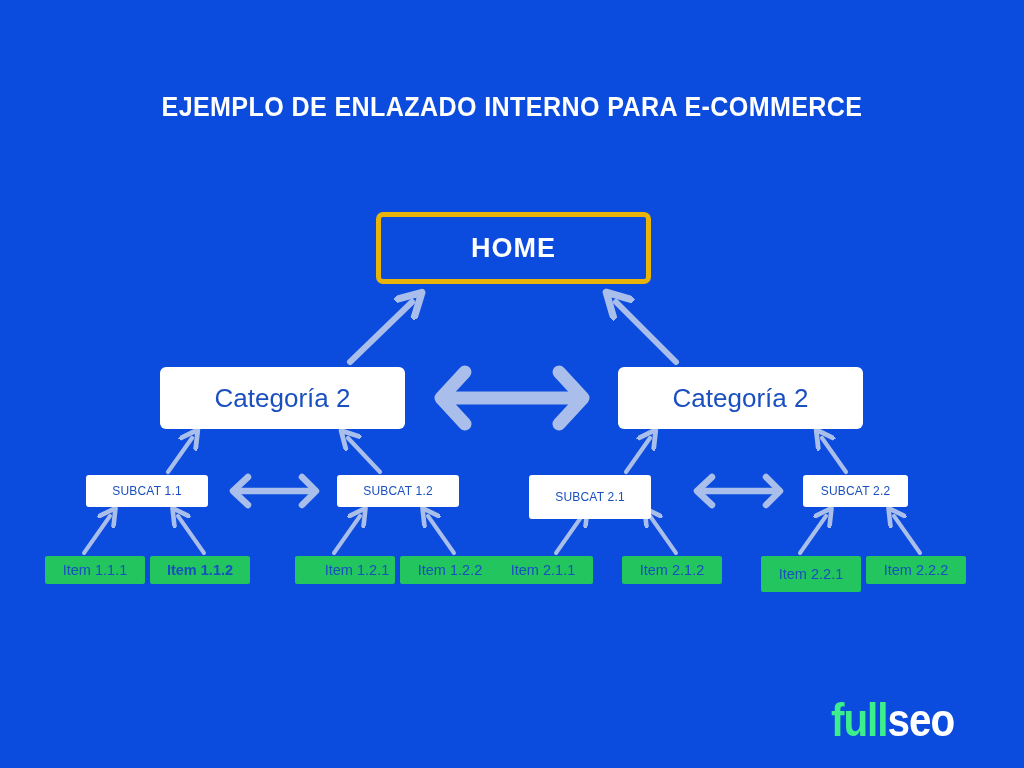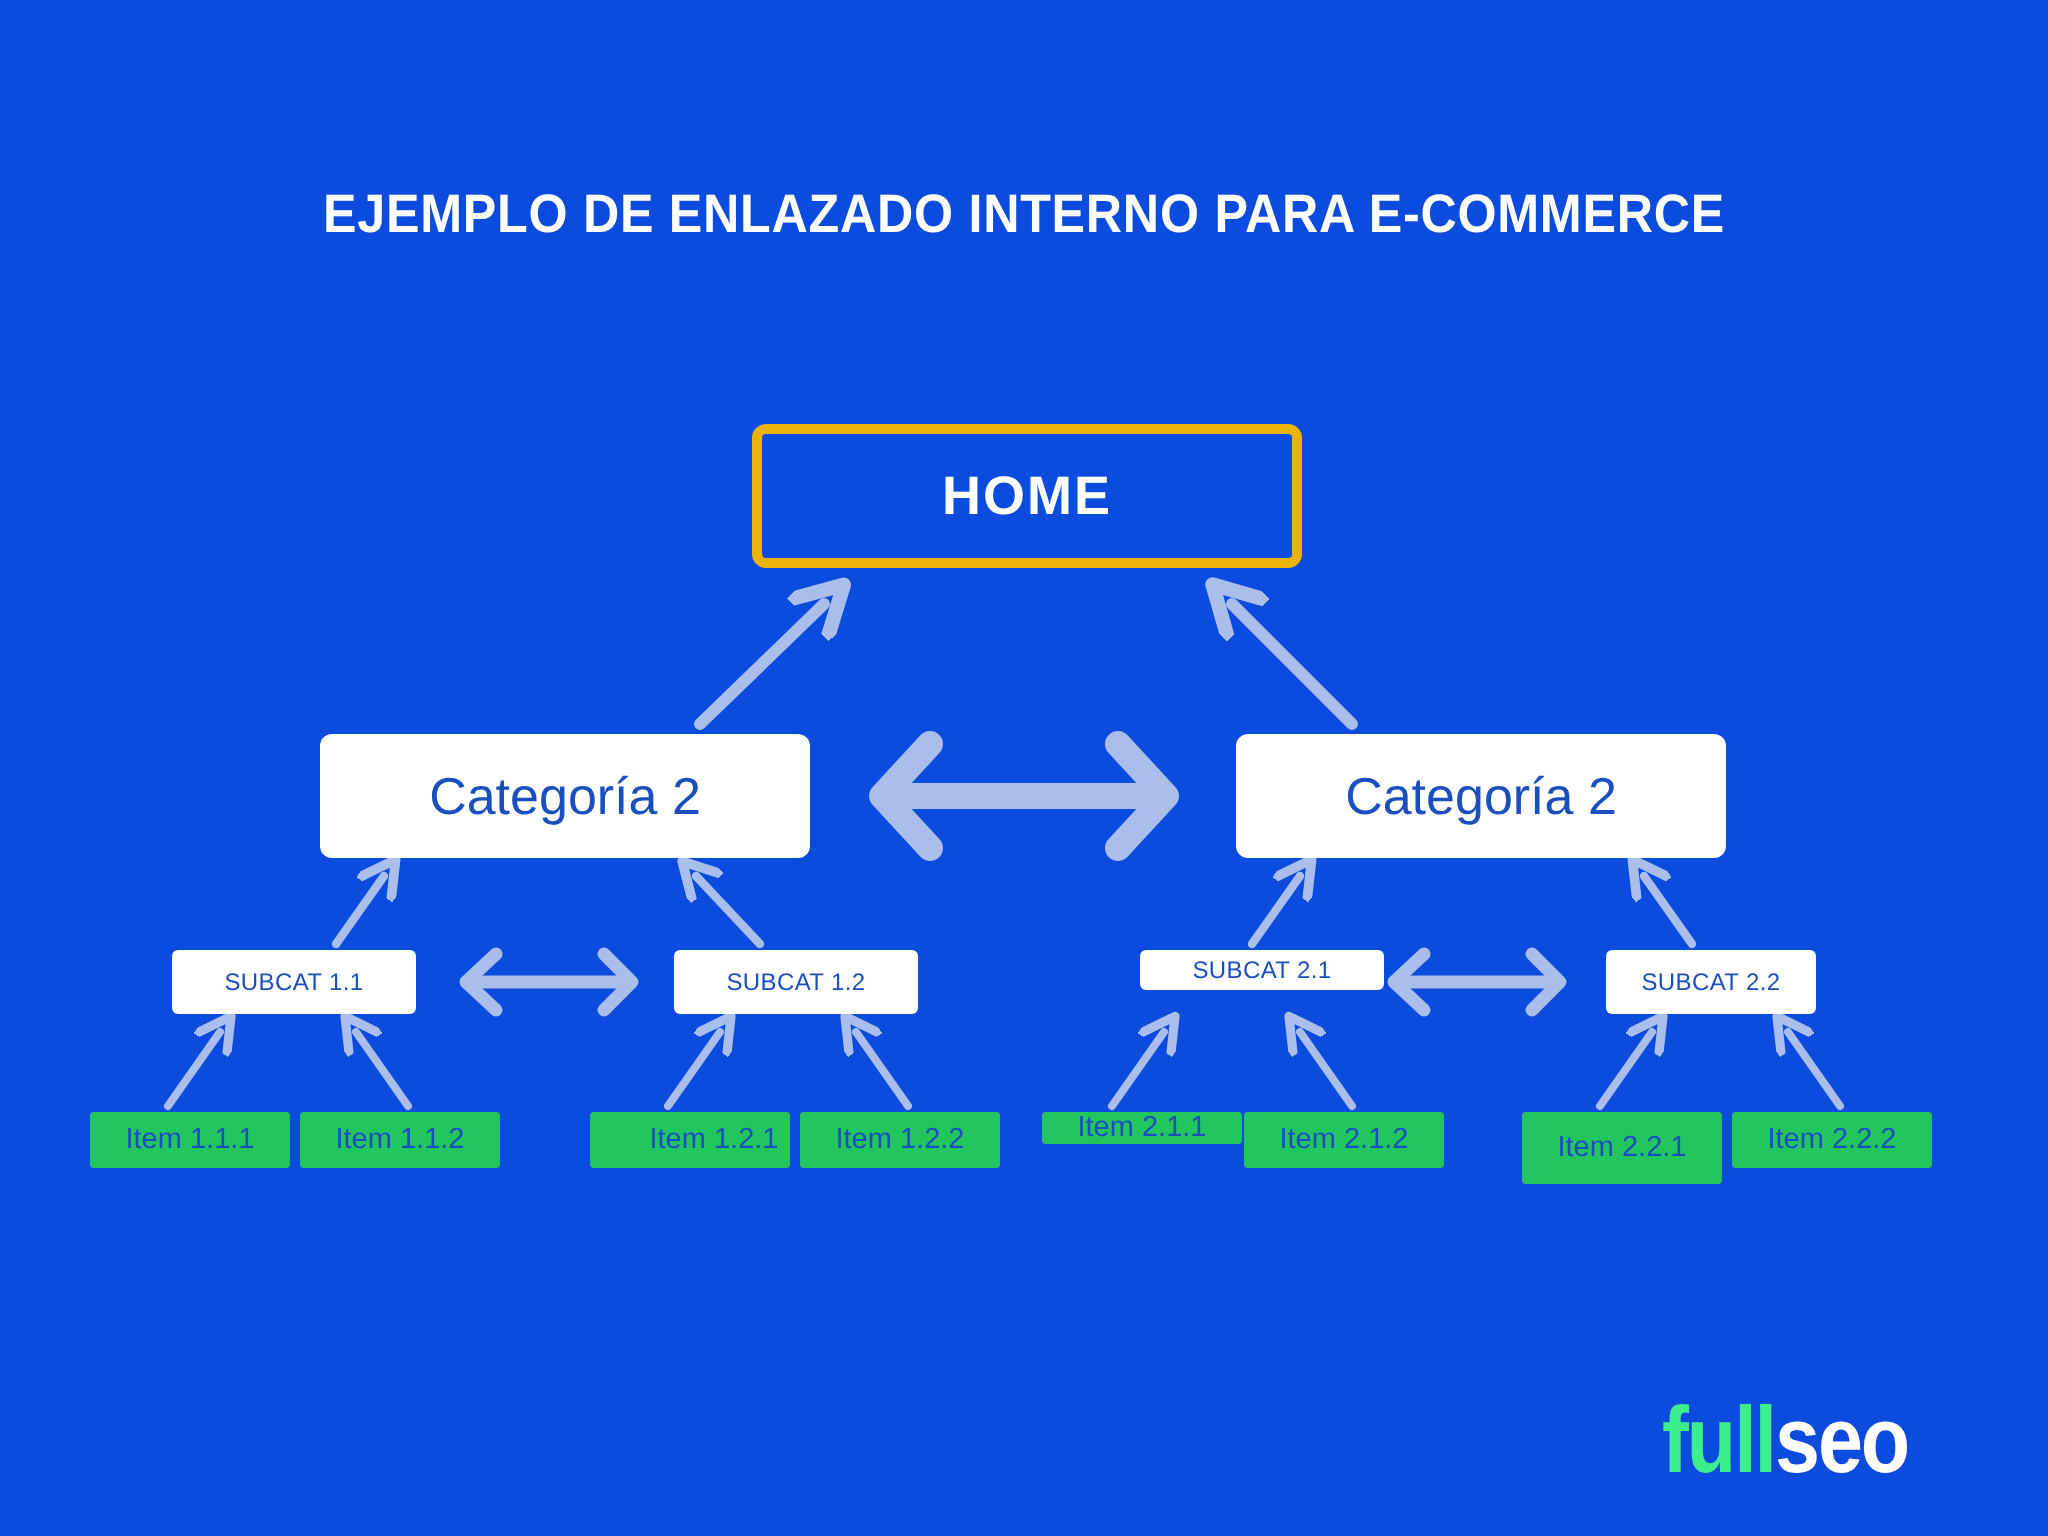--- a/index.html
+++ b/index.html
@@ -201,33 +201,33 @@
   <div class="node node-home" style="left:376px; top:212px; width:275px; height:72px;">HOME</div>
 
   <div class="node node-cat" style="left:160px; top:367px; width:245px; height:62px;">Categoría 2</div>
 
   <div class="node node-cat" style="left:618px; top:367px; width:245px; height:62px;">Categoría 2</div>
 
   <div class="node node-sub" style="left:86px; top:475px; width:122px; height:32px;">SUBCAT 1.1</div>
 
   <div class="node node-sub" style="left:337px; top:475px; width:122px; height:32px;">SUBCAT 1.2</div>
 
-  <div class="node node-sub" style="left:570px; top:475px; width:122px; height:20px;">SUBCAT 2.1</div>
+  <div class="node node-sub" style="left:529px; top:475px; width:122px; height:44px;">SUBCAT 2.1</div>
 
   <div class="node node-sub" style="left:803px; top:475px; width:105px; height:32px;">SUBCAT 2.2</div>
 
   <div class="node node-item" style="left:45px; top:556px; width:100px; height:28px;">Item 1.1.1</div>
 
-  <div class="node node-item" style="left:150px; top:556px; width:100px; height:28px;">Item 1.1.2</div>
+  <div class="node node-item" style="left:150px; top:556px; width:100px; height:28px;font-weight:bold;">Item 1.1.2</div>
 
   <div class="node node-item" style="left:295px; top:556px; width:100px; height:28px;padding-left:24px;">Item 1.2.1</div>
 
   <div class="node node-item" style="left:400px; top:556px; width:100px; height:28px;">Item 1.2.2</div>
 
-  <div class="node node-item" style="left:521px; top:556px; width:100px; height:16px;">Item 2.1.1</div>
+  <div class="node node-item" style="left:493px; top:556px; width:100px; height:28px;">Item 2.1.1</div>
 
   <div class="node node-item" style="left:622px; top:556px; width:100px; height:28px;">Item 2.1.2</div>
 
   <div class="node node-item" style="left:761px; top:556px; width:100px; height:36px;">Item 2.2.1</div>
 
   <div class="node node-item" style="left:866px; top:556px; width:100px; height:28px;">Item 2.2.2</div>
 
   <div id="brand-logo"><span class="lg-full">full</span><span class="lg-seo">seo</span></div>
 
 </div>

